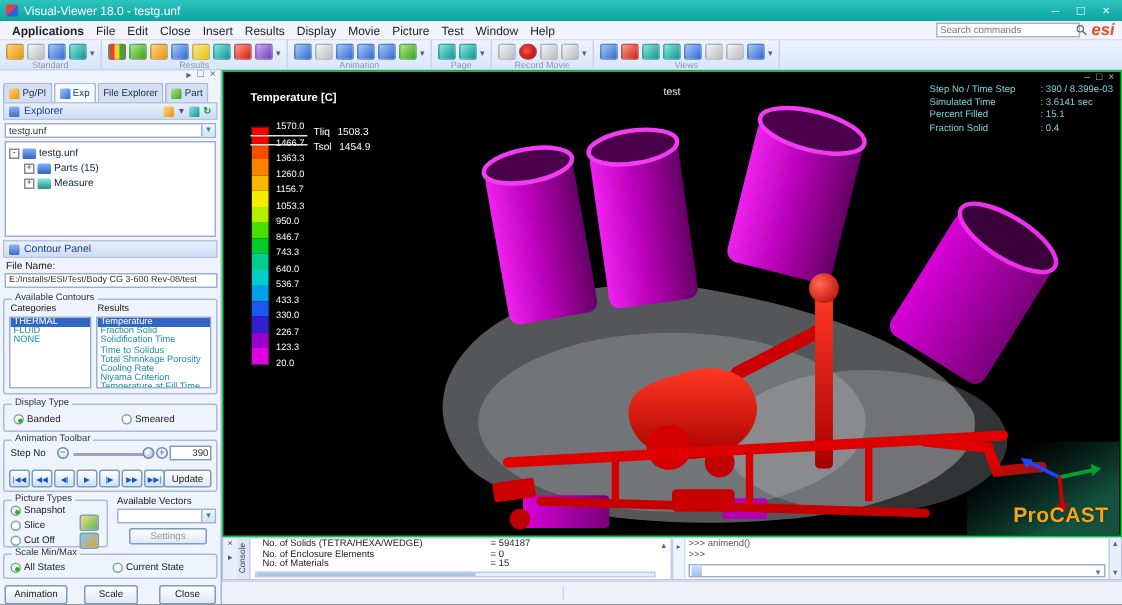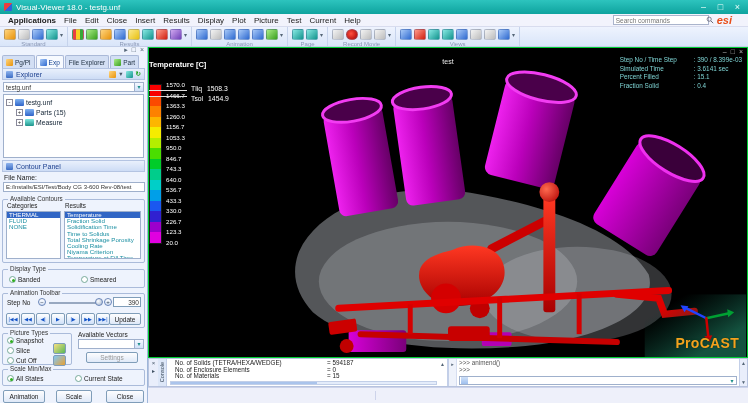--- a/index.html
+++ b/index.html
@@ -14,21 +14,21 @@
 .wbtn{color:#eafffb;font-size:9px;width:13px;text-align:center;line-height:12px;cursor:default;}
 
 
 .menubar{position:absolute;left:0;top:14px;width:100%;height:13px;background:#f2f3fc;border-bottom:1px solid #d8dcee;display:flex;align-items:center;padding-left:4px;}
 .mitem{font-size:8px;color:#222;padding:0 4px;}
 .mitem.first{font-weight:bold;}
 .msp{flex:1;}
 .searchbox{display:flex;align-items:center;border:1px solid #aab4cc;background:#fff;height:10px;width:96px;margin-right:8px;}
 .searchbox input{border:0;outline:0;flex:1;font-size:6.5px;padding:0 2px;color:#666;font-family:inherit;background:transparent;}
 .mag{width:8px;height:8px;flex:0 0 8px;}
-.esilogo{color:#e84e1a;font-weight:bold;font-size:11px;margin-right:16px;font-style:italic;}
+.esilogo{color:#e84e1a;font-weight:bold;font-size:11px;margin-right:5px;font-style:italic;}
 
 
 .toolbar{position:absolute;left:0;top:27px;width:100%;height:20px;background:linear-gradient(#eef3fe,#d9e5f9);border-bottom:1px solid #c3cfe8;display:flex;}
 .tgroup{border-right:1px solid #c6d3ec;padding:2px 4px 0 4px;display:flex;flex-direction:column;align-items:center;}
 .trow{display:flex;gap:2px;align-items:center;}
 .ti{width:12px;height:11px;border-radius:2px;border:1px solid rgba(110,130,170,.35);}
 .tdd{font-size:6px;color:#567;}
 .tlabel{font-size:6px;color:#8a97b5;margin-top:1px;white-space:nowrap;}
 .amb{background:linear-gradient(135deg,#ffd57e,#e8930c);} .blu{background:linear-gradient(135deg,#a6c8f8,#2f6ad0);}
 .tel{background:linear-gradient(135deg,#86e8e2,#13948e);} .grn{background:linear-gradient(135deg,#a8ec86,#3aa020);}
@@ -90,21 +90,21 @@
 .setbtn{position:absolute;top:305px;left:86px;width:52px;height:11px;color:#999;}
 #gscale{top:322px;left:2px;right:2px;height:17px;}
 .pbtn{position:absolute;height:13px;top:343px;}
 #btnanimation{left:3px;width:42px;} #btnscale{left:56px;width:36px;} #btnclose{right:3px;width:38px;}
 
 
 .viewport{position:absolute;left:148px;top:47px;width:600px;height:311px;background:#000;border:1px solid #00cc33;}
 .model{position:absolute;left:0;top:0;width:100%;height:100%;}
 .vp-title{position:absolute;left:50%;top:10px;transform:translateX(-50%);color:#e8e8e8;font-size:7px;z-index:4;}
 .vp-controls{position:absolute;right:4px;top:0;display:flex;gap:4px;color:#b8b8b8;font-size:7px;z-index:5;}
-.legend{position:absolute;left:0;top:12px;z-index:4;}
+.legend{position:absolute;left:18px;top:12px;z-index:4;}
 .legend-title{font-size:7.5px;color:#fff;font-weight:bold;}
 .legend-body{position:relative;margin-top:15px;display:flex;gap:4px;}
 .lbar{width:13px;height:160px;display:flex;flex-direction:column;border:1px solid #1a1a1a;}
 .lband{flex:1;}
 .lvals{height:164px;display:flex;flex-direction:column;justify-content:space-between;margin-top:-2px;}
 .lvals span{font-size:6.2px;color:#fff;line-height:1;}
 .tline{position:absolute;height:1px;background:#e0e0e0;left:0;width:38px;}
 .tliq-line{top:6px;} .tsol-line{top:12px;}
 .tlab{position:absolute;color:#fff;font-size:6.8px;white-space:nowrap;display:flex;gap:5px;}
 .tliq-lab{left:42px;top:1px;} .tsol-lab{left:42px;top:11px;}
@@ -150,24 +150,24 @@
   </div>
 
   <div class="menubar">
     <span class="mitem first">Applications</span>
     <span class="mitem">File</span>
     <span class="mitem">Edit</span>
     <span class="mitem">Close</span>
     <span class="mitem">Insert</span>
     <span class="mitem">Results</span>
     <span class="mitem">Display</span>
-    <span class="mitem">Plot</span>
+    <span class="mitem">Movie</span>
     <span class="mitem">Picture</span>
     <span class="mitem">Test</span>
-    <span class="mitem">Current</span>
+    <span class="mitem">Window</span>
     <span class="mitem">Help</span>
     <span class="msp"></span>
     <span class="searchbox">
       <input placeholder="Search commands" style="">
       <svg class="mag" viewBox="0 0 10 10">
           <circle cx="4" cy="4" r="2.6" fill="none" stroke="#667" stroke-width="1"></circle>
           <line x1="6" y1="6" x2="9" y2="9" stroke="#667" stroke-width="1.2"></line>
         </svg>
     </span>
     <span class="esilogo">esi</span>

